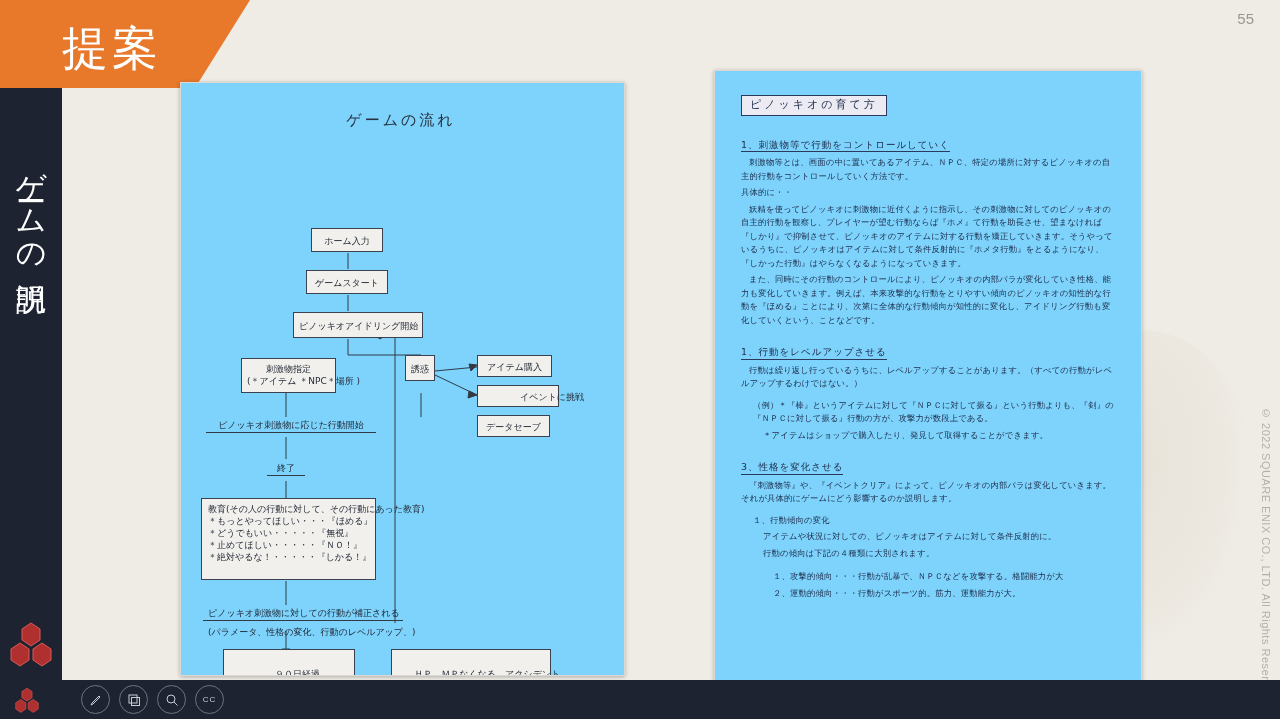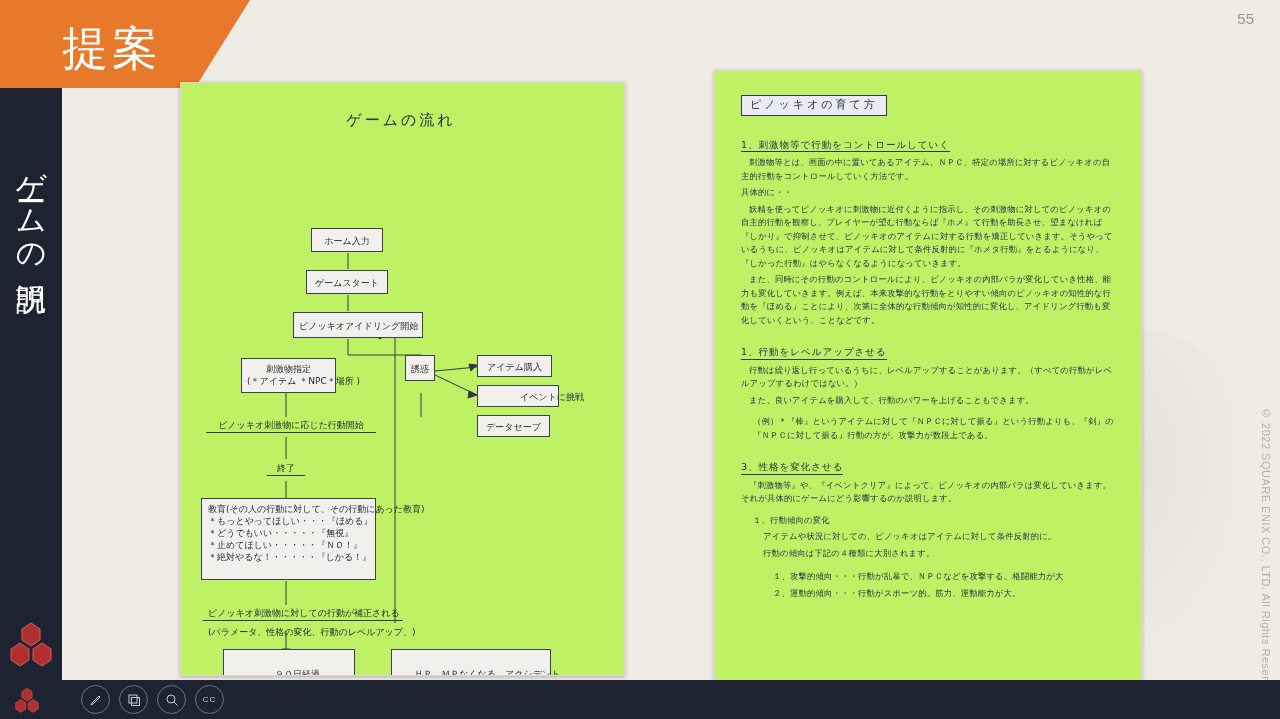--- a/index.html
+++ b/index.html
@@ -54,21 +54,21 @@
   }
   
   .watermark{
     position:absolute;right:30px;top:330px;width:210px;height:330px;
     background:radial-gradient(ellipse at 40% 40%, #e6e1d6 0%, #ece8e0 55%, rgba(236,232,224,0) 72%);
     opacity:.9;
     border-radius:48% 52% 40% 60%/46% 38% 62% 54%;
   }
   
   .sheet{
-    position:absolute;background:#bef264;
+    position:absolute;background:#7dd3fc;
     box-shadow:0 1px 4px rgba(0,0,0,.28);
     border:1px solid #ddd9d2;
     overflow:hidden;
   }
   .sheet-left{left:180px;top:82px;width:443px;height:592px;}
   .sheet-right{left:714px;top:70px;width:426px;height:621px;}
 
   
   .flow{
     position:absolute;left:0;top:0;width:443px;height:644px;
@@ -230,22 +230,22 @@
       <h2>1、刺激物等で行動をコントロールしていく</h2>
       <p>刺激物等とは、画面の中に置いてあるアイテム、ＮＰＣ、特定の場所に対するピノッキオの自主的行動をコントロールしていく方法です。</p>
       <p class="noind">具体的に・・</p>
       <p>妖精を使ってピノッキオに刺激物に近付くように指示し、その刺激物に対してのピノッキオの自主的行動を観察し、プレイヤーが望む行動ならば『ホメ』て行動を助長させ、望まなければ『しかり』で抑制させて、ピノッキオのアイテムに対する行動を矯正していきます。そうやっているうちに、ピノッキオはアイテムに対して条件反射的に『ホメタ行動』をとるようになり、『しかった行動』はやらなくなるようになっていきます。</p>
       <p>また、同時にその行動のコントロールにより、ピノッキオの内部パラが変化していき性格、能力も変化していきます。例えば、本来攻撃的な行動をとりやすい傾向のピノッキオの知性的な行動を『ほめる』ことにより、次第に全体的な行動傾向が知性的に変化し、アイドリング行動も変化していくという、ことなどです。</p>
     </div>
 
     <div class="blk">
       <h2>1、行動をレベルアップさせる</h2>
       <p>行動は繰り返し行っているうちに、レベルアップすることがあります。（すべての行動がレベルアップするわけではない。）</p>
-      <p>また、良いアイテムを購入して、行動のパワーを上げることもできます。</p>
       <p class="ind1" style="margin-top:8px;">（例）＊『棒』というアイテムに対して『ＮＰＣに対して振る』という行動よりも、『剣』の『ＮＰＣに対して振る』行動の方が、攻撃力が数段上である。</p>
+      <p class="ind2">＊アイテムはショップで購入したり、発見して取得することができます。</p>
     </div>
 
     <div class="blk">
       <h2>3、性格を変化させる</h2>
       <p>『刺激物等』や、『イベントクリア』によって、ピノッキオの内部パラは変化していきます。それが具体的にゲームにどう影響するのか説明します。</p>
       <p class="ind1" style="margin-top:8px;">１、行動傾向の変化</p>
       <p class="ind2">アイテムや状況に対しての、ピノッキオはアイテムに対して条件反射的に。</p>
       <p class="ind2">行動の傾向は下記の４種類に大別されます。</p>
       <p class="ind3" style="margin-top:10px;">１、攻撃的傾向・・・行動が乱暴で、ＮＰＣなどを攻撃する。格闘能力が大</p>
       <p class="ind3">２、運動的傾向・・・行動がスポーツ的。筋力、運動能力が大。</p>

